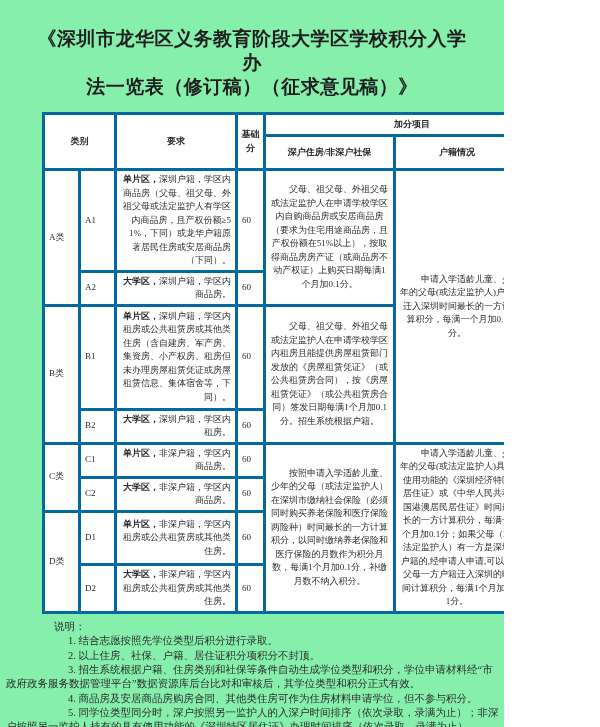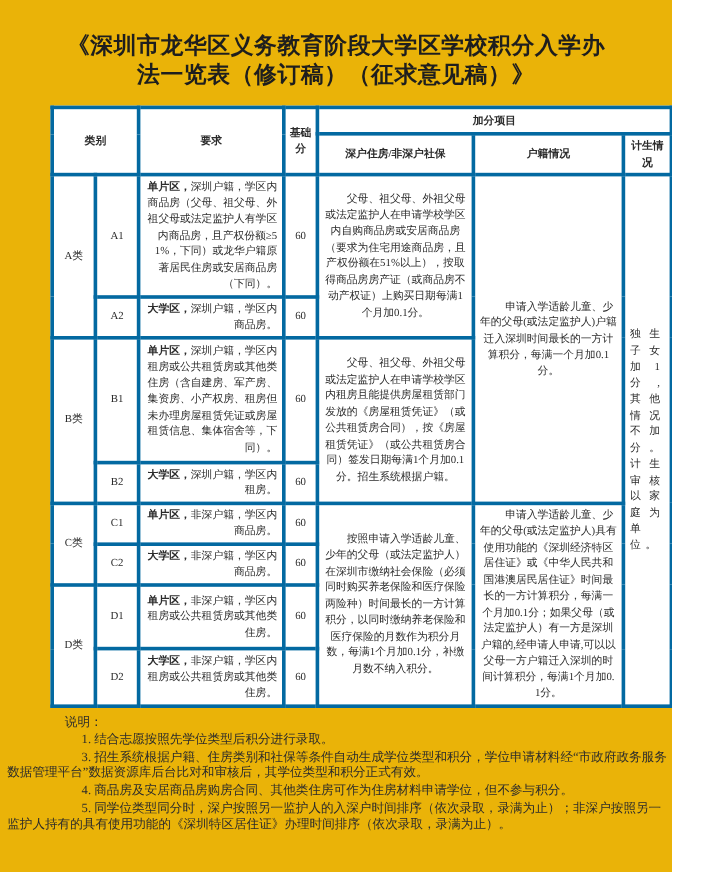--- a/index.html
+++ b/index.html
@@ -1,17 +1,17 @@
 <!DOCTYPE html>
 <html><head>
 <meta charset="utf-8">
 <style>
   html,body { margin:0; padding:0; background:#ffffff; }
   .page {
-    position:relative; width:560px; height:727px; background:#eab308;
+    position:relative; width:504px; height:727px; background:#86efac;
     overflow:hidden; color:#2b2b2b;
     font-family:"Liberation Serif","DejaVu Serif",serif;
   }
   .title {
     margin:27px 28px 0 28px; text-align:center;
     font-family:"Liberation Sans","DejaVu Sans",sans-serif;
     font-weight:bold; font-size:19px; line-height:24px;
     letter-spacing:0.5px; color:#1e1e1e;
   }
   table.points {
@@ -20,21 +20,21 @@
     background:#ffffff;
   }
   table.points th, table.points td {
     border:3px solid #0369a1;
     font-size:9px; line-height:1.5; color:#2b2b2b;
     padding:2px 4px; vertical-align:middle;
     word-break:break-all; overflow:hidden;
   }
   table.points th { font-weight:bold; text-align:center; padding:2px 2px; }
   th.vert { padding:2px 9px; line-height:1.45; }
-  td.center { text-align:center; padding:2px 2px; }
+  td.center { padding:2px 2px; }
   td.req { text-align:right; padding:2px 3px; }
   td.req .b { font-weight:bold; }
   td.para { text-align:center; text-indent:2em; padding:2px 5px; }
   td.jisheng {
     text-align:justify; padding:2px 6px;
     letter-spacing:4px; line-height:1.8;
   }
   tr.hr1 { height:22px; }
   tr.hr2 { height:34px; }
   tr.r-a1 { height:88px; }
@@ -138,18 +138,19 @@
         <td class="center">D2</td>
         <td class="req"><span class="b">大学区，</span><span>非深户籍，学区内租房或公共租赁房或其他类住房。</span></td>
         <td class="center">60</td>
       </tr>
     </tbody>
   </table>
 
   <div class="notes">
     <p class="note-label">说明：</p>
     <p class="note-item">1. 结合志愿按照先学位类型后积分进行录取。</p>
+    <p class="note-item">2. 以上住房、社保、户籍、居住证积分项积分不封顶。</p>
     <p class="note-item">3. 招生系统根据户籍、住房类别和社保等条件自动生成学位类型和积分，学位申请材料经“市政府政务服务数据管理平台”数据资源库后台比对和审核后，其学位类型和积分正式有效。</p>
     <p class="note-item">4. 商品房及安居商品房购房合同、其他类住房可作为住房材料申请学位，但不参与积分。</p>
     <p class="note-item">5. 同学位类型同分时，深户按照另一监护人的入深户时间排序（依次录取，录满为止）；非深户按照另一监护人持有的具有使用功能的《深圳特区居住证》办理时间排序（依次录取，录满为止）。</p>
   </div>
 
 </div>
 
 </body></html>

